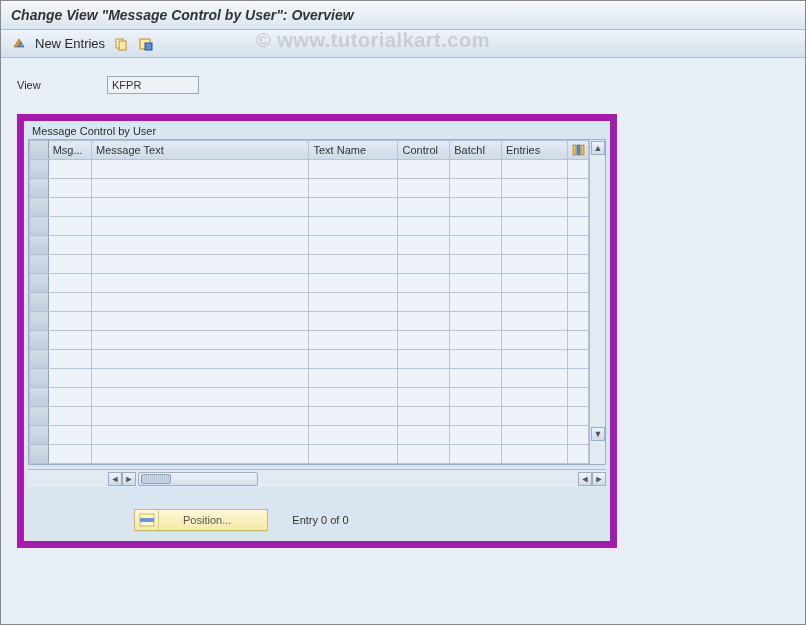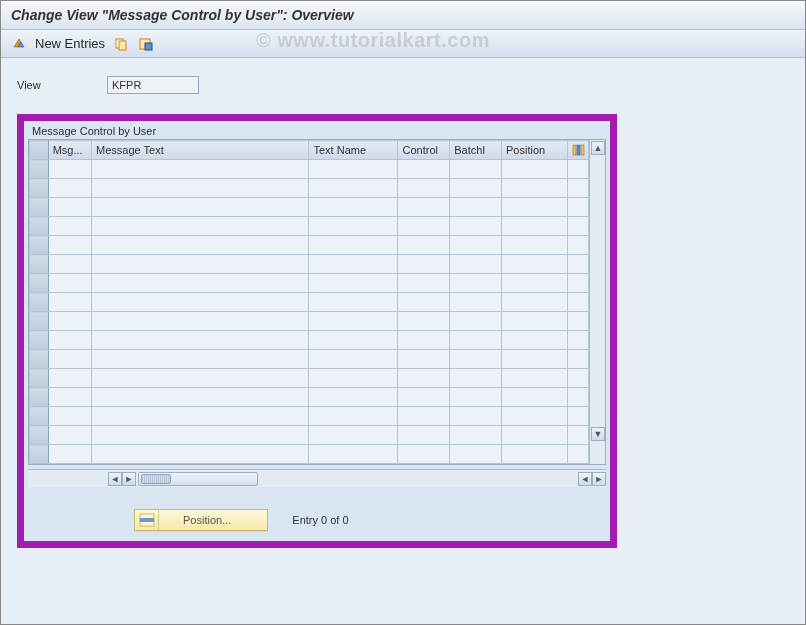--- a/index.html
+++ b/index.html
@@ -244,21 +244,21 @@
               <col style="width:20px">
             </colgroup>
             <thead>
               <tr>
                 <th class="corner rowsel"></th>
                 <th>Msg...</th>
                 <th>Message Text</th>
                 <th>Text Name</th>
                 <th>Control</th>
                 <th>BatchI</th>
-                <th>Position</th>
+                <th>Entries</th>
                 <th class="cfg">
                   <svg width="14" height="12" viewBox="0 0 14 12">
                       <rect x="1" y="1" width="3" height="10" fill="#f4c542" stroke="#8a5a10" stroke-width="0.5"></rect>
                       <rect x="5" y="1" width="3" height="10" fill="#5a8fd6" stroke="#2a4d8a" stroke-width="0.5"></rect>
                       <rect x="9" y="1" width="3" height="10" fill="#f4c542" stroke="#8a5a10" stroke-width="0.5"></rect>
                     </svg>
                 </th>
               </tr>
             </thead>
             <tbody id="grid-rows">

